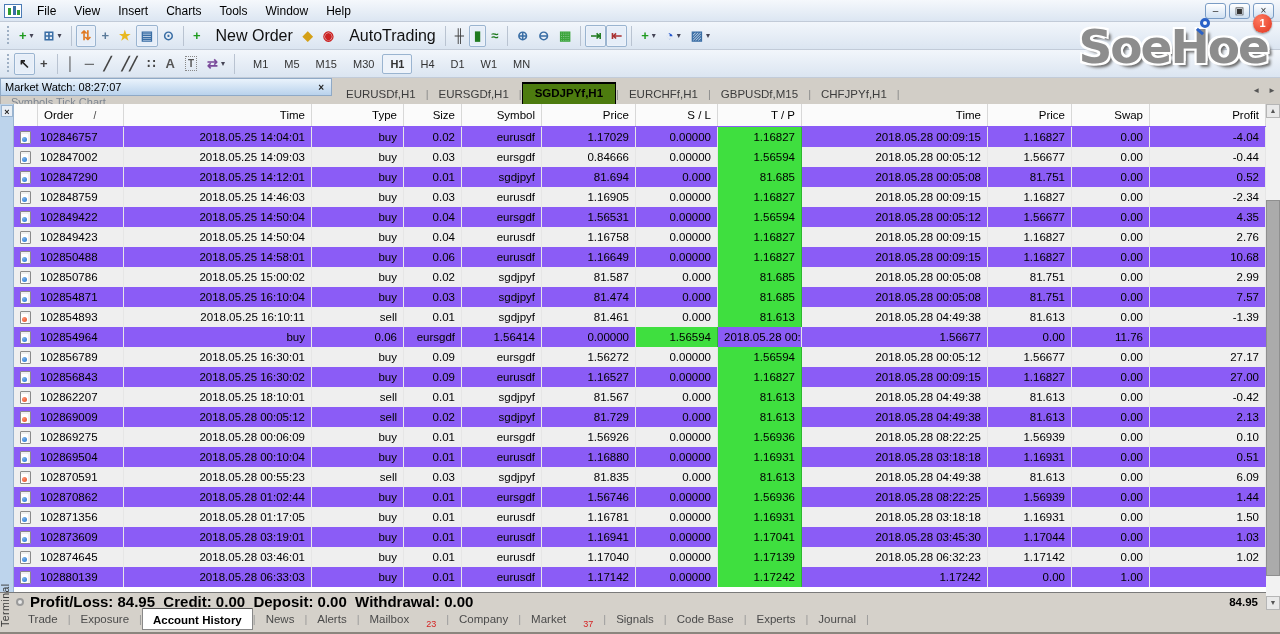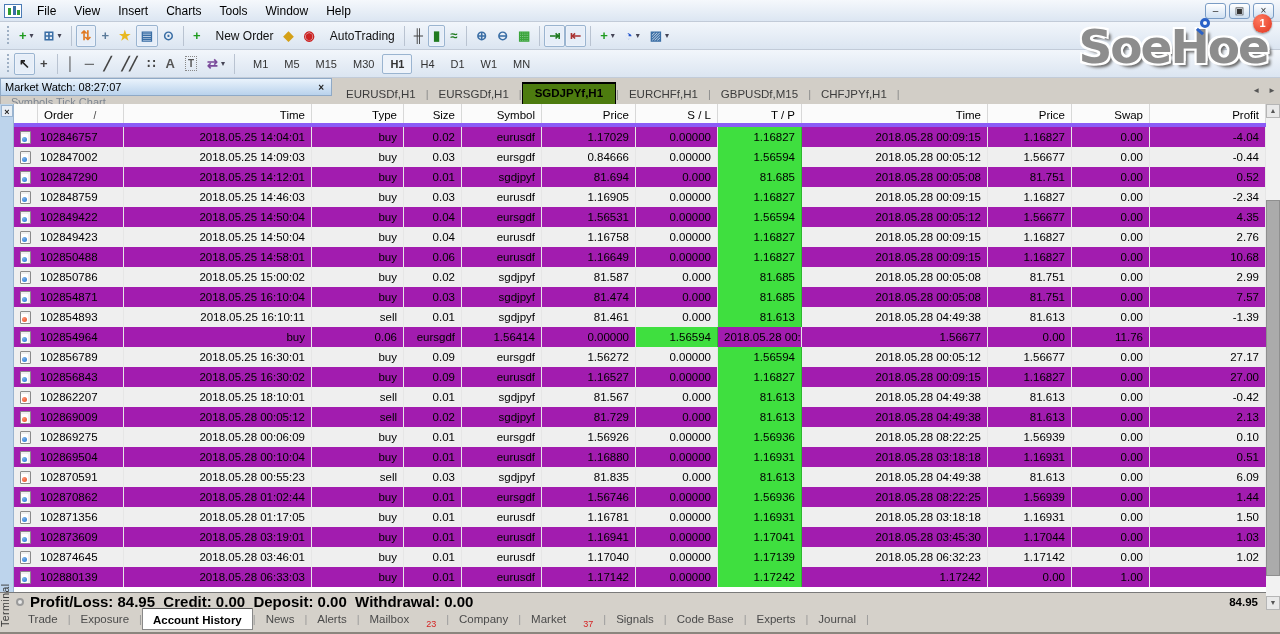--- a/index.html
+++ b/index.html
@@ -35,21 +35,21 @@
   .toolbar-1 { top:22px; } .toolbar-2 { top:50px; }
   .tb-grip { width:5px; height:20px; margin:0 3px;
     background:repeating-linear-gradient(#9fb0c4 0 2px, transparent 2px 4px);
     background-size:2px 4px; background-repeat:repeat-y; background-position:1px 0; }
   .tb-sep { width:1px; height:20px; background:#b9c3d1; margin:0 4px; }
   .tb-btn { display:flex; align-items:center; gap:3px; height:22px; padding:0 4px;
     border:1px solid transparent; border-radius:2px; }
   .tb-btn.active { background:#e6eef8; border:1px solid #9ab4d0; box-shadow:inset 0 0 2px #fff; }
   .tb-btn .glyph { font-size:13px; line-height:13px; font-weight:bold; }
   .tb-btn .glyph.boxed { border:1px dotted #888; padding:0 2px; font-size:10px; }
-  .tb-label { font-size:12px; color:#111;padding-left:12px; }
+  .tb-label { font-size:16px; color:#111;padding-left:12px; }
   .caret { font-size:8px; color:#445; }
   .tf-bar { display:flex; align-items:flex-start; margin-left:6px; }
   .tf-btn { font-size:11px; color:#333; padding:3px 7px; border:1px solid transparent; border-radius:2px; }
   .tf-btn.active { background:#eef3fa; border:1px solid #9ab4d0; font-weight:bold; }
   
   .logo { position:absolute; top:22px; right:12px; z-index:60; pointer-events:none; }
   .logo-text {
     font-family:"DejaVu Sans", sans-serif; font-weight:900; font-size:47px; line-height:50px;
     color:#8d8d8d; letter-spacing:-2px;
     text-shadow:-2px -2px 0 #fff, 2px -2px 0 #fff, -2px 2px 0 #fff, 2px 2px 0 #fff, 4px 4px 3px #6a6a6a;
@@ -77,26 +77,26 @@
   .mw-subtabs { height:8px; overflow:hidden; color:#7d8590; font-size:11px; padding-left:10px;
     background:#d2cec7; border-left:1px solid #aaa; }
   
   .terminal-panel { position:absolute; left:0; top:104px; width:1280px; height:488px; background:#fff; }
   .left-strip { position:absolute; left:0; top:0; width:14px; height:488px; background:#bdd4ec; border-right:1px solid #9ab4d0; }
   .panel-close { position:absolute; left:1px; top:1px; width:12px; height:12px; font-size:9px; line-height:12px;
     text-align:center; color:#222; font-weight:bold; background:#e8eef6; border:1px solid #9ab4d0; }
   .history { position:absolute; left:14px; top:0; width:1252px; height:488px; overflow:hidden;
     --cols:24px 86px 188px 92px 58px 80px 94px 82px 84px 186px 84px 78px 1fr; }
   .hist-header { display:grid; grid-template-columns:var(--cols); height:23px; line-height:22px;
-    background:#fbfbfb; border-bottom:4px solid #8b5cf6; font-size:11.5px; }
+    background:#fbfbfb; border-bottom:1px solid #8b5cf6; font-size:11.5px; }
   .hist-header .th { border-right:1px solid #d8d8d8; padding:0 6px; text-align:right; white-space:nowrap; overflow:hidden; }
   .hist-header .th.left { text-align:left; }
   .sort-mark { margin-left:20px; color:#444; font-size:10px; }
   .hist-body { position:absolute; left:0; top:23px; right:0; bottom:0; }
-  .trow { display:grid; grid-template-columns:var(--cols); height:20px; line-height:20px; background:#a21caf; }
+  .trow { display:grid; grid-template-columns:var(--cols); height:20px; line-height:20px; background:#8b5cf6; }
   .trow.alt { background:#efefef; }
   .trow .cell { padding:0 6px; text-align:right; border-right:1px solid #e6e6e6; white-space:nowrap; overflow:hidden; font-size:11.5px; }
   .trow .cell.c-order { text-align:left; padding-left:2px; }
   .trow .cell.c-tp { background:#3fdf3f; border-right:1px solid #2db82d; }
   .icon-cell { display:flex; align-items:center; justify-content:center; border-right:1px solid transparent !important; }
   .doc { position:relative; width:11px; height:13px; background:#fff; border:1px solid #8a8a8a; border-radius:1px;
     box-shadow:inset -2px 2px 0 #f0f0f0; }
   .doc .dot { position:absolute; left:1px; bottom:1px; width:5px; height:5px; border-radius:50%; }
   .doc .dot.buy { background:radial-gradient(circle at 35% 30%, #7ab4ea, #1f6fd0); }
   .doc .dot.sell { background:radial-gradient(circle at 35% 30%, #ff9070, #e04a20); }

